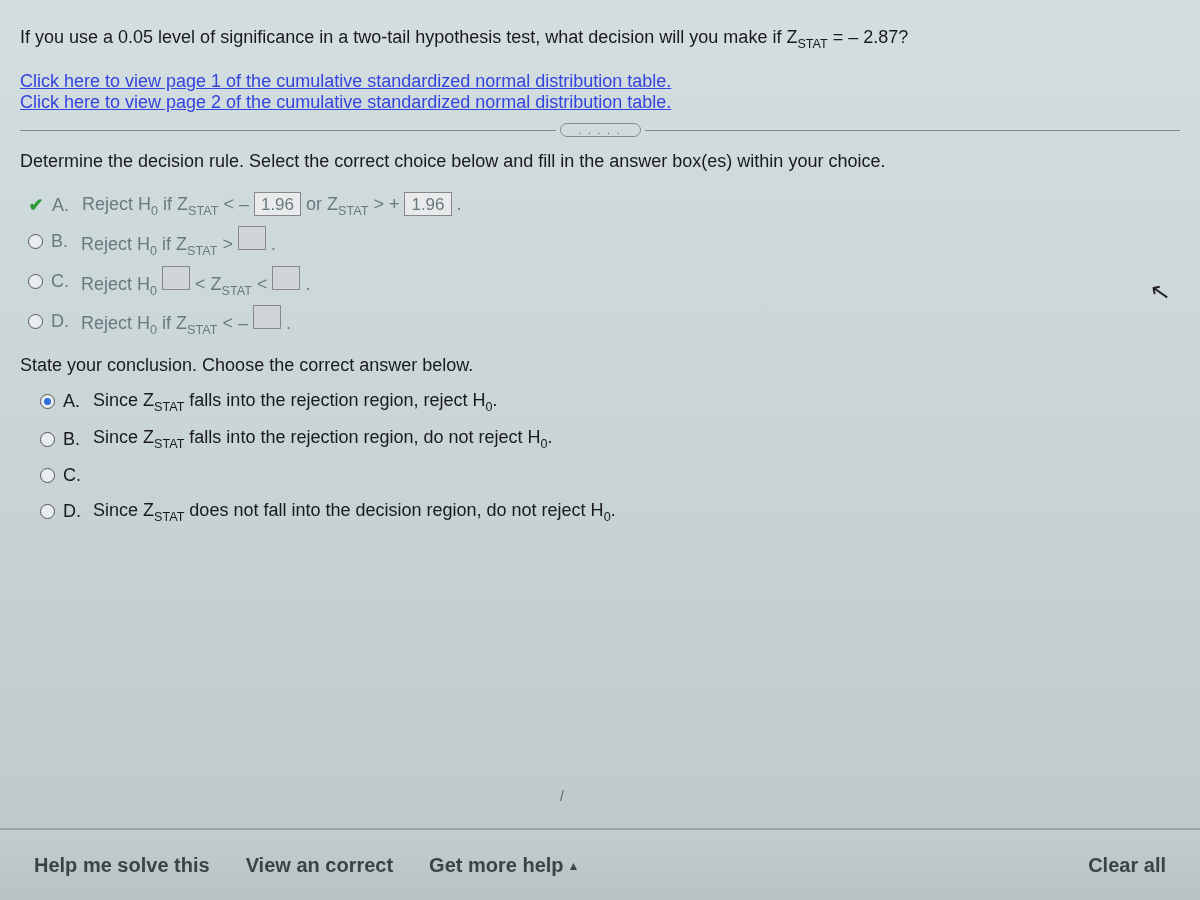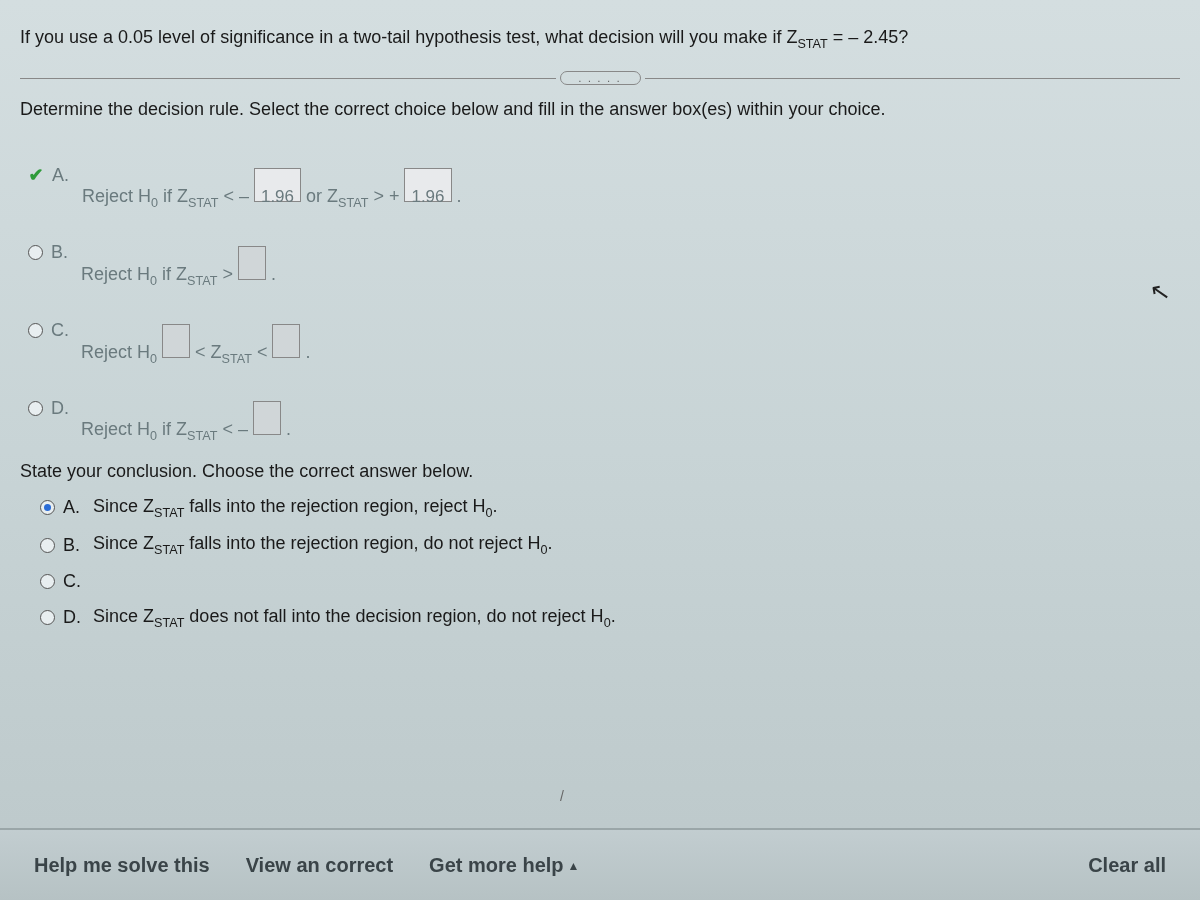--- a/index.html
+++ b/index.html
@@ -94,23 +94,22 @@
   .dim { color: #6a7a7e; }
   .sub { font-size: 0.7em; vertical-align: sub; }
   .input-box {
     display: inline-block;
     min-width: 46px;
     height: 24px;
     line-height: 24px;
     text-align: left;
     background: #e8eaec;
     border: 1px solid #888;
-    padding: 16px 6px;
+    padding: 0 6px;
     font-size: 17px;
-    margin-top: 28px;
   }
   .input-box.empty {
     background: #d0d6d8;
     border: 1px solid #888;
     min-width: 30px;
   }
   .input-box.small { min-width: 28px; }
   .sec-head { margin: 18px 0 14px 0; }
   .opts2 { margin-left: 20px; }
   .opts2 .opt-row { margin: 14px 0; }
@@ -145,23 +144,27 @@
     color: #666;
     font-size: 14px;
   }
 </style>
 </head>
 <body>
 
 <div class="page">
 
   <div class="prompt">
-    <span>If you use a 0.05 level of significance in a two-tail hypothesis test, what decision will you make if Z</span><span class="sub">STAT</span><span> = – 2.45?</span>
-  </div>
-
+    <span>If you use a 0.05 level of significance in a two-tail hypothesis test, what decision will you make if Z</span><span class="sub">STAT</span><span> = – 2.87?</span>
+  </div>
+
+  <div>
+    <span class="link">Click here to view page 1 of the cumulative standardized normal distribution table.</span><br>
+    <span class="link">Click here to view page 2 of the cumulative standardized normal distribution table.</span>
+  </div>
 
   <div class="divider-wrap">
     <div class="divider-line"></div>
     <div class="divider-pill">
         <span>. . . . .</span>
       </div>
     <div class="divider-line"></div>
   </div>
 
   <div class="instructions">Determine the decision rule. Select the correct choice below and fill in the answer box(es) within your choice.</div>

